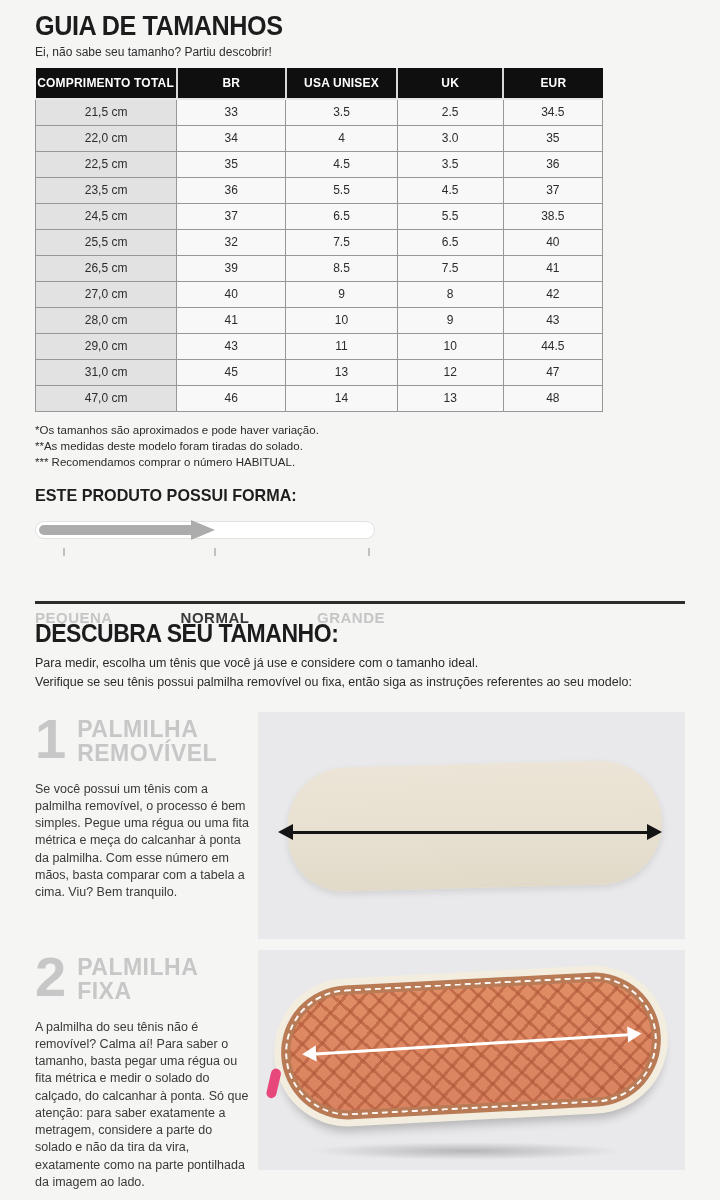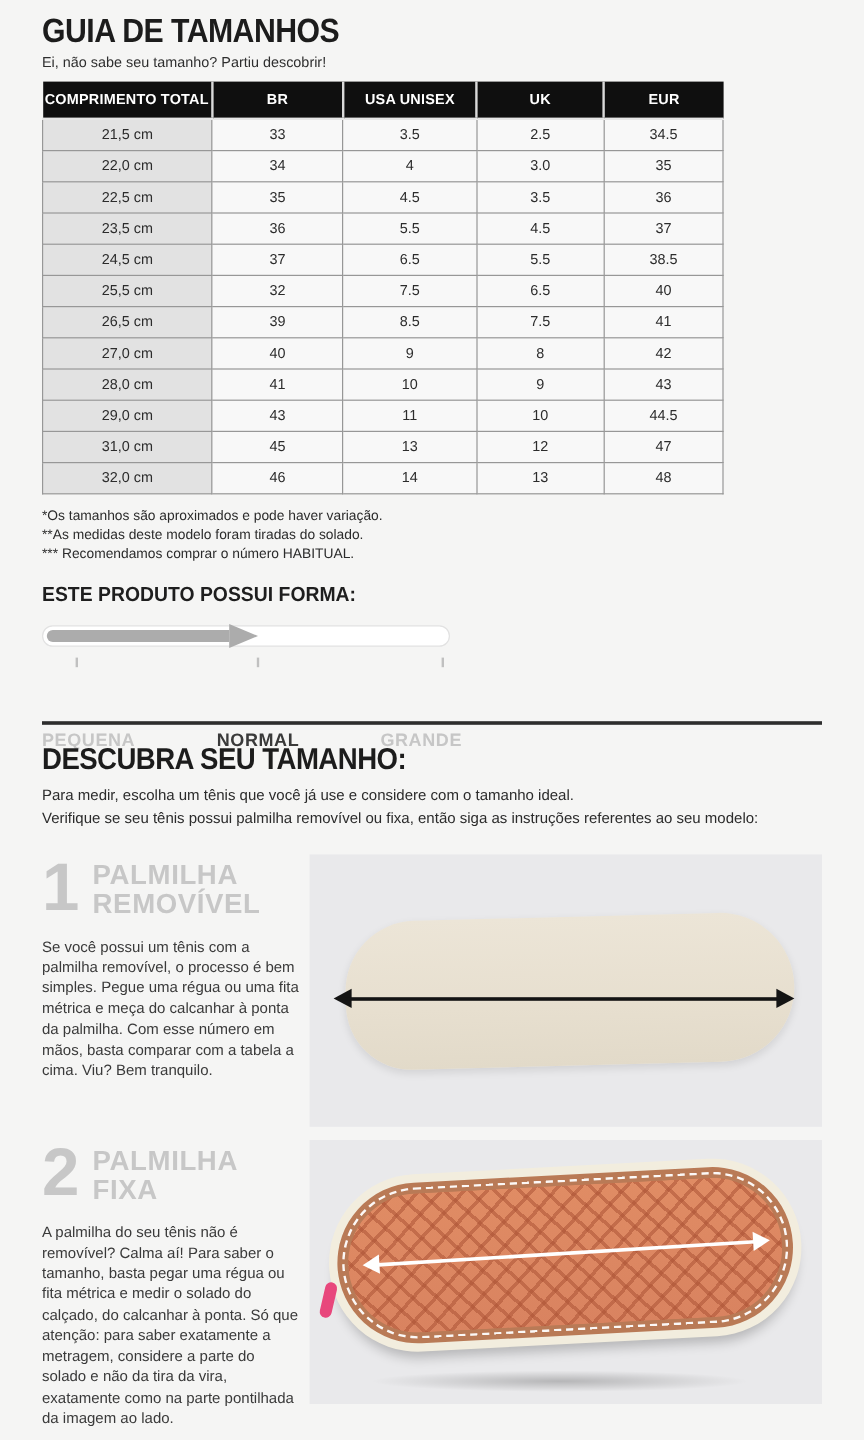--- a/index.html
+++ b/index.html
@@ -238,21 +238,21 @@
           <td>44.5</td>
         </tr>
         <tr>
           <td>31,0 cm</td>
           <td>45</td>
           <td>13</td>
           <td>12</td>
           <td>47</td>
         </tr>
         <tr>
-          <td>32,0 cm</td>
+          <td>47,0 cm</td>
           <td>46</td>
           <td>14</td>
           <td>13</td>
           <td>48</td>
         </tr>
       </tbody>
   </table>
 
   <div class="footnotes">
     <div>*Os tamanhos são aproximados e pode haver variação.</div>

